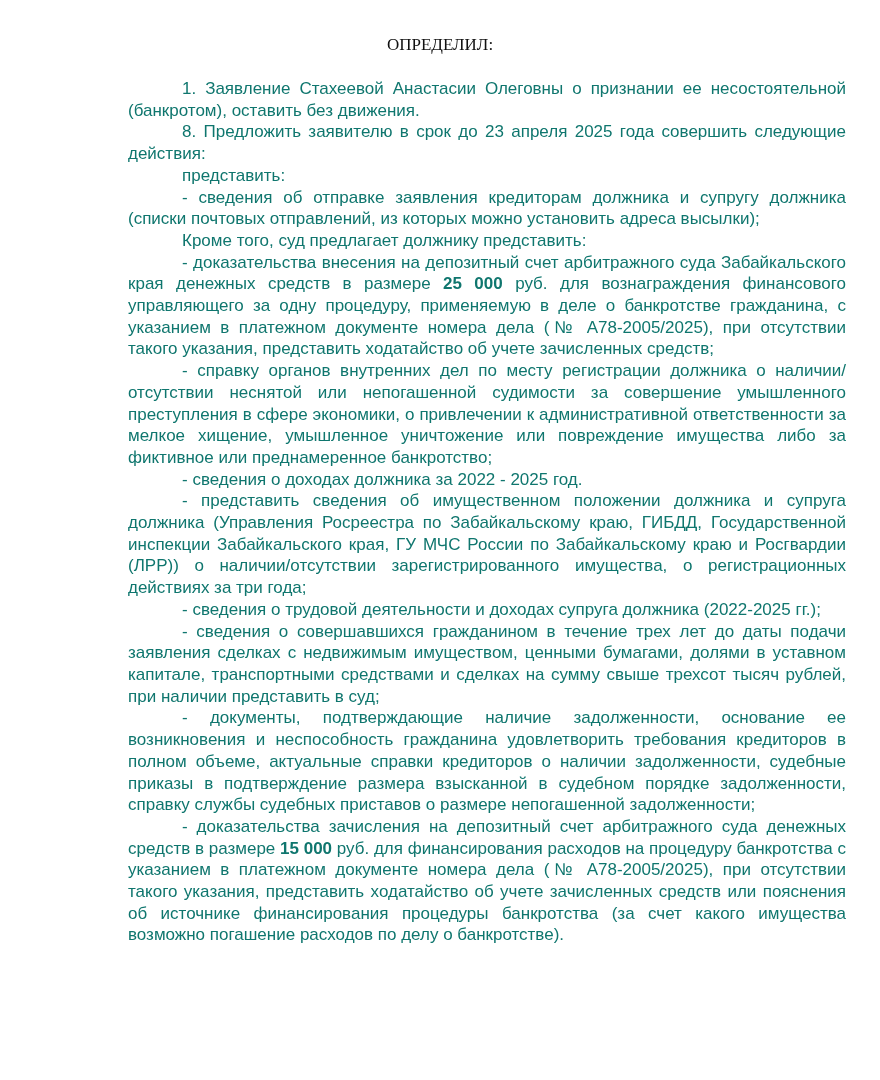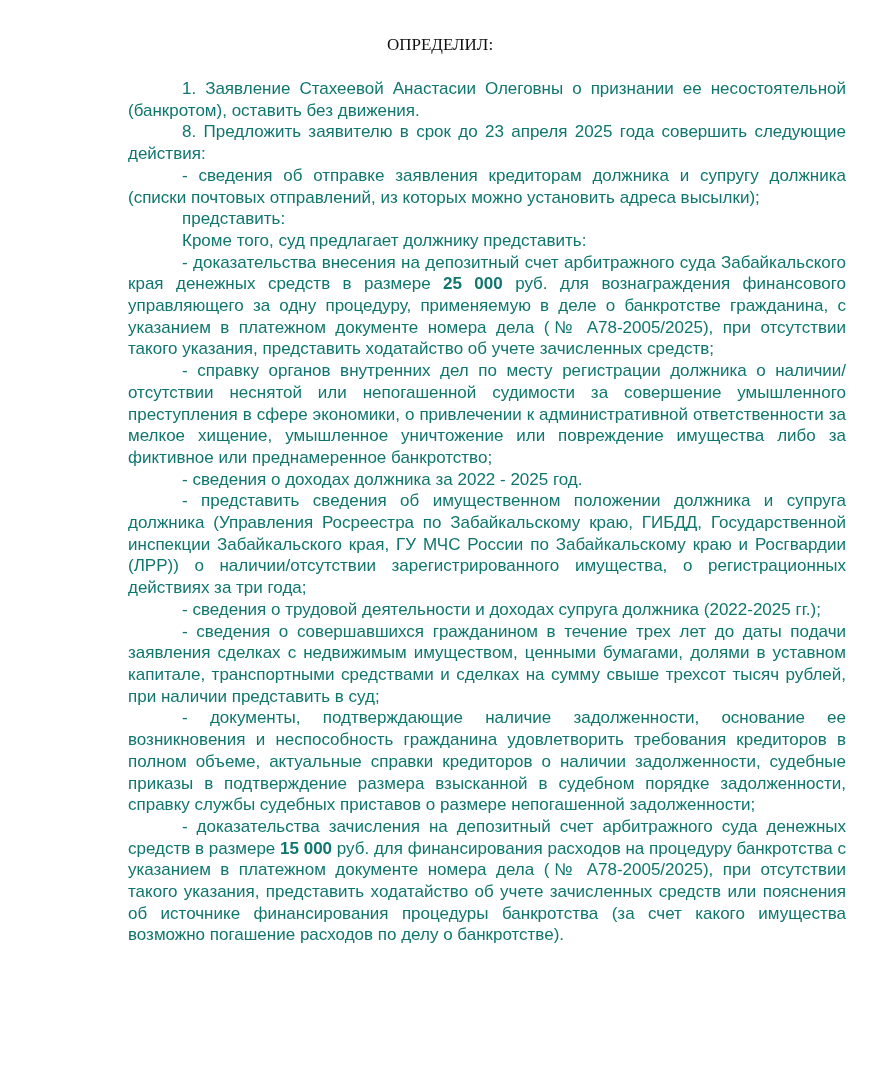--- a/index.html
+++ b/index.html
@@ -70,22 +70,22 @@
 <body>
 
 <div class="page">
   <div class="cut-line"></div>
 
   <div class="heading">ОПРЕДЕЛИЛ:</div>
 
   <div class="body-text">
     <p><span>1. Заявление Стахеевой Анастасии Олеговны о признании ее несостоятельной (банкротом), оставить без движения.</span></p>
     <p><span>8. Предложить заявителю в срок до 23 апреля 2025 года совершить следующие действия:</span></p>
+    <p><span>представить:</span></p>
     <p><span>- сведения об отправке заявления кредиторам должника и супругу должника (списки почтовых отправлений, из которых можно установить адреса высылки);</span></p>
-    <p><span>представить:</span></p>
     <p><span>Кроме того, суд предлагает должнику представить:</span></p>
     <p><span>- доказательства внесения на депозитный счет арбитражного суда Забайкальского края денежных средств в размере </span><b>25 000</b><span> руб. для вознаграждения финансового управляющего за одну процедуру, применяемую в деле о банкротстве гражданина, с указанием в платежном документе номера дела (№ А78-2005/2025), при отсутствии такого указания, представить ходатайство об учете зачисленных средств;</span></p>
     <p><span>- справку органов внутренних дел по месту регистрации должника о наличии/отсутствии неснятой или непогашенной судимости за совершение умышленного преступления в сфере экономики, о привлечении к административной ответственности за мелкое хищение, умышленное уничтожение или повреждение имущества либо за фиктивное или преднамеренное банкротство;</span></p>
     <p><span>- сведения о доходах должника за 2022 - 2025 год.</span></p>
     <p><span>- представить сведения об имущественном положении должника и супруга должника (Управления Росреестра по Забайкальскому краю, ГИБДД, Государственной инспекции Забайкальского края, ГУ МЧС России по Забайкальскому краю и Росгвардии (ЛРР)) о наличии/отсутствии зарегистрированного имущества, о регистрационных действиях за три года;</span></p>
     <p><span>- сведения о трудовой деятельности и доходах супруга должника (2022-2025 гг.);</span></p>
     <p><span>- сведения о совершавшихся гражданином в течение трех лет до даты подачи заявления сделках с недвижимым имуществом, ценными бумагами, долями в уставном капитале, транспортными средствами и сделках на сумму свыше трехсот тысяч рублей, при наличии представить в суд;</span></p>
     <p><span>- документы, подтверждающие наличие задолженности, основание ее возникновения и неспособность гражданина удовлетворить требования кредиторов в полном объеме, актуальные справки кредиторов о наличии задолженности, судебные приказы в подтверждение размера взысканной в судебном порядке задолженности, справку службы судебных приставов о размере непогашенной задолженности;</span></p>
     <p><span>- доказательства зачисления на депозитный счет арбитражного суда денежных средств в размере </span><b>15 000</b><span> руб. для финансирования расходов на процедуру банкротства с указанием в платежном документе номера дела (№ А78-2005/2025), при отсутствии такого указания, представить ходатайство об учете зачисленных средств или пояснения об источнике финансирования процедуры банкротства (за счет какого имущества возможно погашение расходов по  делу о банкротстве).</span></p>
   </div>

